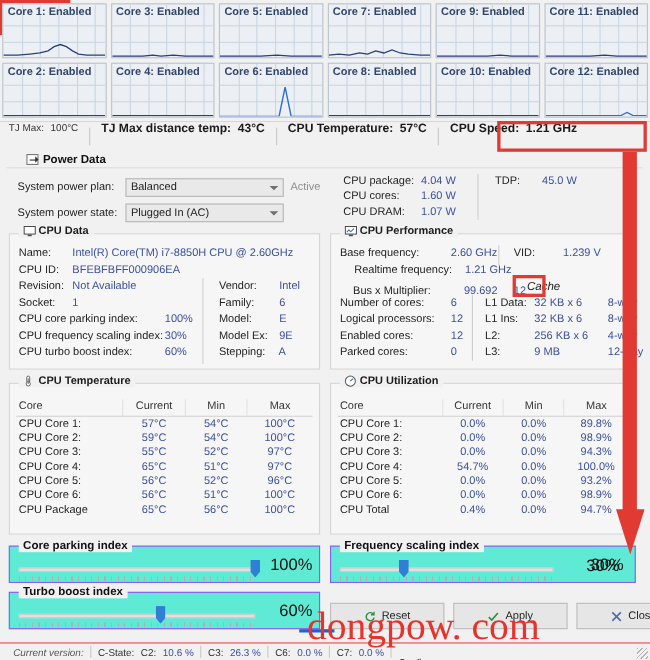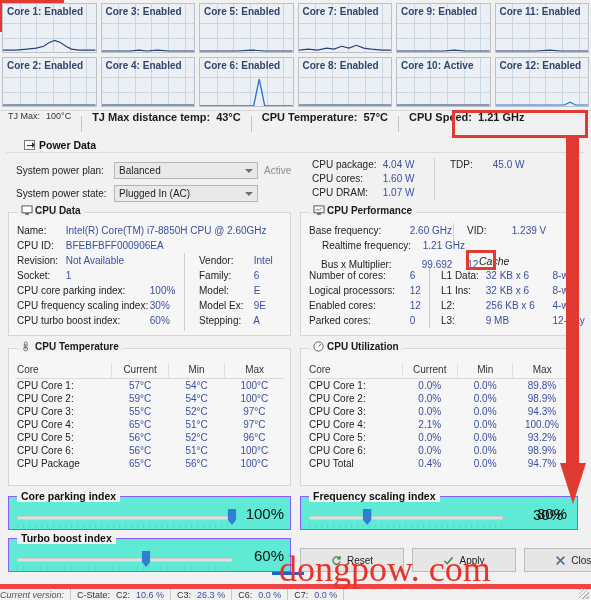--- a/index.html
+++ b/index.html
@@ -155,22 +155,22 @@
   .btnrow { position:absolute; left:300px; top:548px; width:328px; height:24px; display:flex; gap:8px; }
   .btn {
     flex:1; background:#e6e6e6; border:1px solid #bdbdbd;
     display:flex; align-items:center; justify-content:center; gap:5px;
     font-size:10px; color:#222;
   }
 
   
   .bottombar {
     position:absolute; left:0; bottom:0; width:591px; height:16px;
-    border-top:5px solid #ef4444; background:#f1f1f1;
-    display:flex; align-items:center; font-size:9px; color:#444; gap:6px; padding-left:0;
+    border-top:1px solid #ef4444; background:#f1f1f1;
+    display:flex; align-items:center; font-size:9px; color:#444; gap:6px; padding-left:12px;
   }
   .bottombar .bsep { width:1px; height:11px; background:#c8c8c8; }
   .bottombar .cs-lab { color:#333; }
   .bottombar .cs-val { color:#3a4fa0; }
   .bottombar .cfg { color:#222; display:flex; align-items:center; gap:3px;margin-top:18px; }
   .bottombar .cfg .tri { width:0;height:0;border-left:3px solid transparent;border-right:3px solid transparent;border-top:3px solid #444;}
   .resize-grip { position:absolute; right:2px; bottom:1px; width:10px; height:10px;
      background-image: repeating-linear-gradient(135deg, #b5b5b5 0 1px, transparent 1px 3px); }
 
   
@@ -325,21 +325,21 @@
       </svg>
     </div>
     <div class="core-cell">
       <div class="grid-v" style="left:18%"></div>
         <div class="grid-v" style="left:36%"></div>
       <div class="grid-v" style="left:54%"></div>
         <div class="grid-v" style="left:72%"></div>
       <div class="grid-v" style="left:90%"></div>
       <div class="grid-h" style="top:40%"></div>
         <div class="grid-h" style="top:70%"></div>
-      <div class="core-label">Core 10: Active</div>
+      <div class="core-label">Core 10: Enabled</div>
       <svg class="core-trace" viewBox="0 0 100 50" preserveAspectRatio="none">
         <polyline points="0,49 100,49" fill="none" stroke="#2b3f76" stroke-width="1.2"></polyline>
       </svg>
     </div>
     <div class="core-cell">
       <div class="grid-v" style="left:18%"></div>
         <div class="grid-v" style="left:36%"></div>
       <div class="grid-v" style="left:54%"></div>
         <div class="grid-v" style="left:72%"></div>
       <div class="grid-v" style="left:90%"></div>
@@ -668,21 +668,21 @@
             <td>98.9%</td>
           </tr>
           <tr>
             <td class="l">CPU Core 3:</td>
             <td>0.0%</td>
             <td>0.0%</td>
             <td>94.3%</td>
           </tr>
           <tr>
             <td class="l">CPU Core 4:</td>
-            <td>2.1%</td>
+            <td>54.7%</td>
             <td>0.0%</td>
             <td>100.0%</td>
           </tr>
           <tr>
             <td class="l">CPU Core 5:</td>
             <td>0.0%</td>
             <td>0.0%</td>
             <td>93.2%</td>
           </tr>
           <tr>

